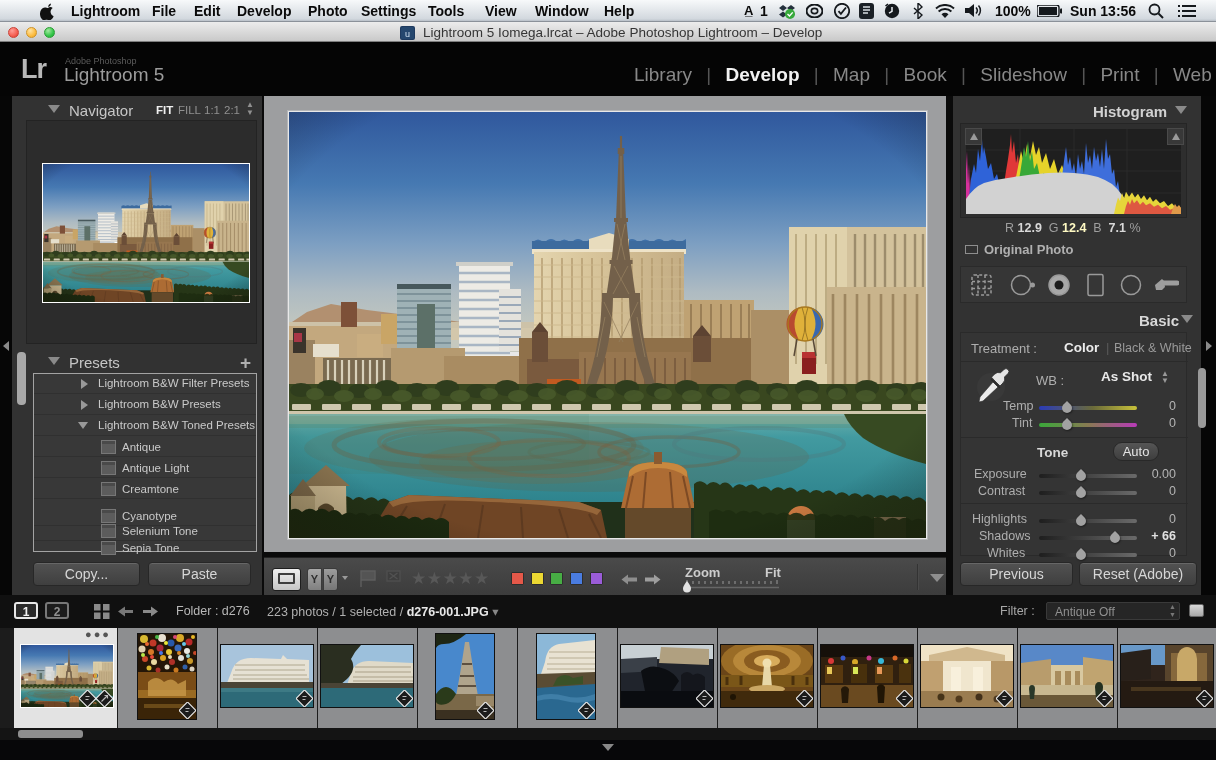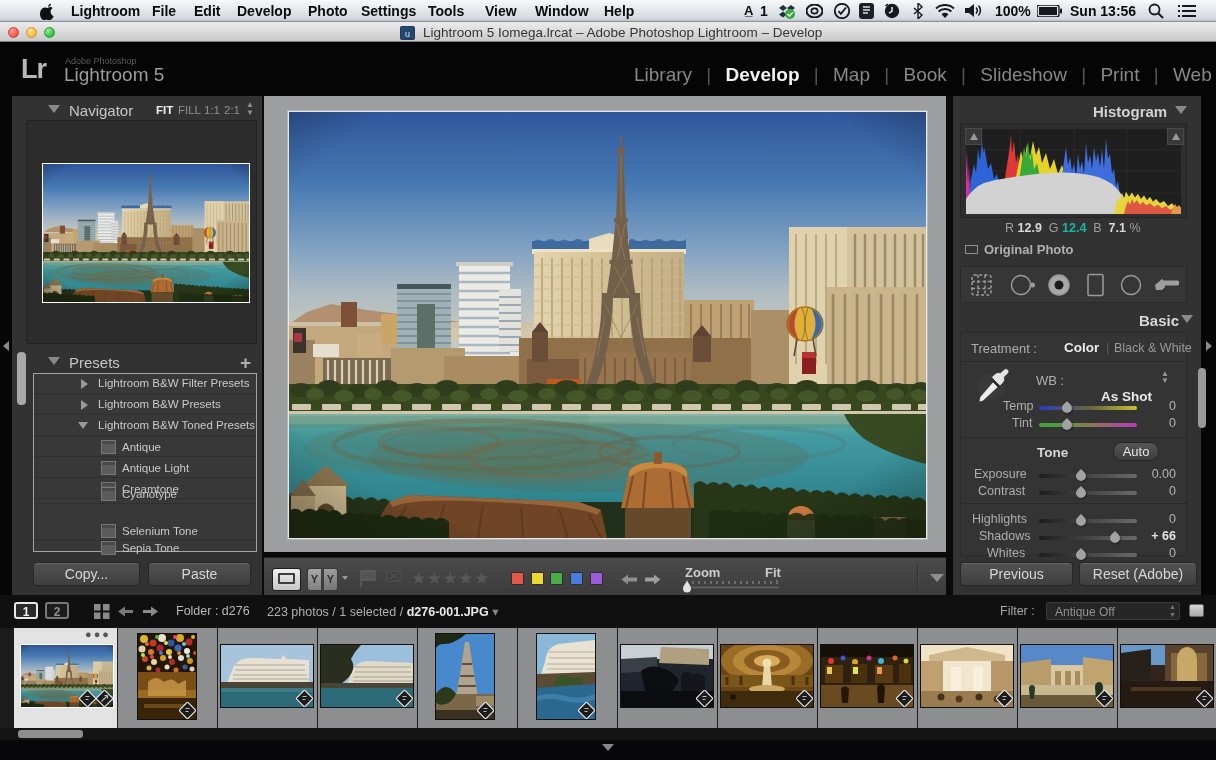--- a/index.html
+++ b/index.html
@@ -189,21 +189,21 @@
     </div>
     <div class="abs prow" style="top:63px;">
         <span>Antique</span>
       </div>
     <div class="abs prow" style="top:84px;">
         <span>Antique Light</span>
       </div>
     <div class="abs prow" style="top:105px;">
         <span>Creamtone</span>
       </div>
-    <div class="abs prow" style="top:110px;">
+    <div class="abs prow" style="top:132px;">
         <span>Cyanotype</span>
       </div>
     <div class="abs prow" style="top:147px;">
         <span>Selenium Tone</span>
       </div>
     <div class="abs prow" style="top:164px;border-bottom:none;">
         <span>Sepia Tone</span>
       </div>
   </div>
 
@@ -524,21 +524,21 @@
       <path d="M158 85 L160 77.08 L162 72.04 L164 75.64 L166 69.88 L168 74.2 L171 71.32 L174 75.64 L177 72.76 L180 76.36 L184 74.2 L188 77.8 L192 75.64 L196 79.24 L200 77.08 L204 80.68 L208 79.24 L212 82.12 L215 80.68 L215 85 Z" fill="#dd4a42" opacity="0.9"></path>
       <path d="M205 85 L207 79 L209 75 L211 78 L213 76 L215 79 L215 85 Z" fill="#e09a4a"></path>
     </svg>
     <div class="abs" style="left:4px;top:4px;width:17px;height:17px;background:#383838;border:1px solid #4a4a4a;">
       <div class="abs" style="left:3.5px;top:4px;width:0;height:0;border-left:4.5px solid transparent;border-right:4.5px solid transparent;border-bottom:7px solid #9a9a9a;"></div>
     </div>
     <div class="abs" style="left:206px;top:4px;width:17px;height:17px;background:#383838;border:1px solid #4a4a4a;">
       <div class="abs" style="left:3.5px;top:4px;width:0;height:0;border-left:4.5px solid transparent;border-right:4.5px solid transparent;border-bottom:7px solid #9a9a9a;"></div>
     </div>
   </div>
-  <span class="abs" style="left:52px;top:125px;color:#9e9e9e;font-size:12.5px;">R <b style="color:#d8d8d8;">12.9</b> &nbsp;G <b style="color:#14b8a6;">12.4</b> &nbsp;B &nbsp;<b style="color:#d8d8d8;">7.1</b> %</span>
+  <span class="abs" style="left:52px;top:125px;color:#9e9e9e;font-size:12.5px;">R <b style="color:#d8d8d8;">12.9</b> &nbsp;G <b style="color:#fef9c3;">12.4</b> &nbsp;B &nbsp;<b style="color:#d8d8d8;">7.1</b> %</span>
   <div class="abs" style="left:12px;top:149px;width:13px;height:9px;border:1.5px solid #8e8e8e;"></div>
   <span class="abs" style="left:31px;top:146px;color:#b0b0b0;font-size:13px;font-weight:bold;">Original Photo</span>
 
   <div class="abs" style="left:7px;top:170px;width:227px;height:37px;background:#363636;border:1px solid #2a2a2a;">
     <svg class="abs" style="left:8px;top:5px;" width="210" height="26" viewBox="0 0 210 26">
       <g stroke="#9a9a9a" stroke-width="1.5" fill="none">
         <g stroke-dasharray="3 2.2">
             <rect x="3" y="3" width="19" height="20" rx="2"></rect>
             <path d="M9 3 v20 M16 3 v20 M3 9.5 h19 M3 16.5 h19"></path>
           </g>
@@ -565,21 +565,21 @@
     <span class="abs" style="left:153px;top:8px;color:#9a9a9a;font-size:12.5px;white-space:nowrap;">Black &amp; White</span>
     <div class="abs" style="left:0;top:28px;width:227px;height:1px;background:#2a2a2a;"></div>
 
     <svg class="abs" style="left:12px;top:33px;" width="40" height="40" viewBox="0 0 40 40">
       <circle cx="18" cy="21" r="14" fill="#393939"></circle>
       <path d="M6 36 L7 31 L20 16 L25 21 L10 35 L6 36 Z" fill="#ececec" stroke="#2a2a2a" stroke-width="0.6"></path>
       <path d="M21 14 l6 6 3 -3 a6 6 0 0 0 1.5 -6 l3.5 -3.5 a2.8 2.8 0 0 0 -4 -4 L27.5 6.7 a6 6 0 0 0 -6 1.5 l-3 3 z" fill="#e4e4e4" stroke="#2a2a2a" stroke-width="0.8"></path>
       <path d="M18 13 l9 9" stroke="#2a2a2a" stroke-width="1.2"></path>
     </svg>
     <span class="abs" style="left:75px;top:40px;color:#aeaeae;font-size:13px;">WB :</span>
-    <span class="abs" style="left:140px;top:56px;color:#e8e8e8;font-size:13.5px;font-weight:bold;">As Shot</span>
+    <span class="abs" style="left:140px;top:36px;color:#e8e8e8;font-size:13.5px;font-weight:bold;">As Shot</span>
     <span class="abs" style="left:200px;top:37px;color:#999;font-size:8px;line-height:7px;">▲<br>▼</span>
     <div class="slider-row" style="top:66px;">
       <span class="slabel" style="left:42px;">Temp</span>
       <div class="strack" style="left:78px;top:7px;width:98px;background:linear-gradient(90deg,#2a3bb8,#6a6a3a 55%,#c8c23a);"></div>
       <div class="sknob" style="left:101px;top:4px;"></div>
       <span class="sval" style="left:195px;width:20px;">0</span>
     </div>
     <div class="slider-row" style="top:83px;">
       <span class="slabel" style="left:51px;">Tint</span>
       <div class="strack" style="left:78px;top:7px;width:98px;background:linear-gradient(90deg,#3aa83a,#887a52 50%,#b83ab8);"></div>

